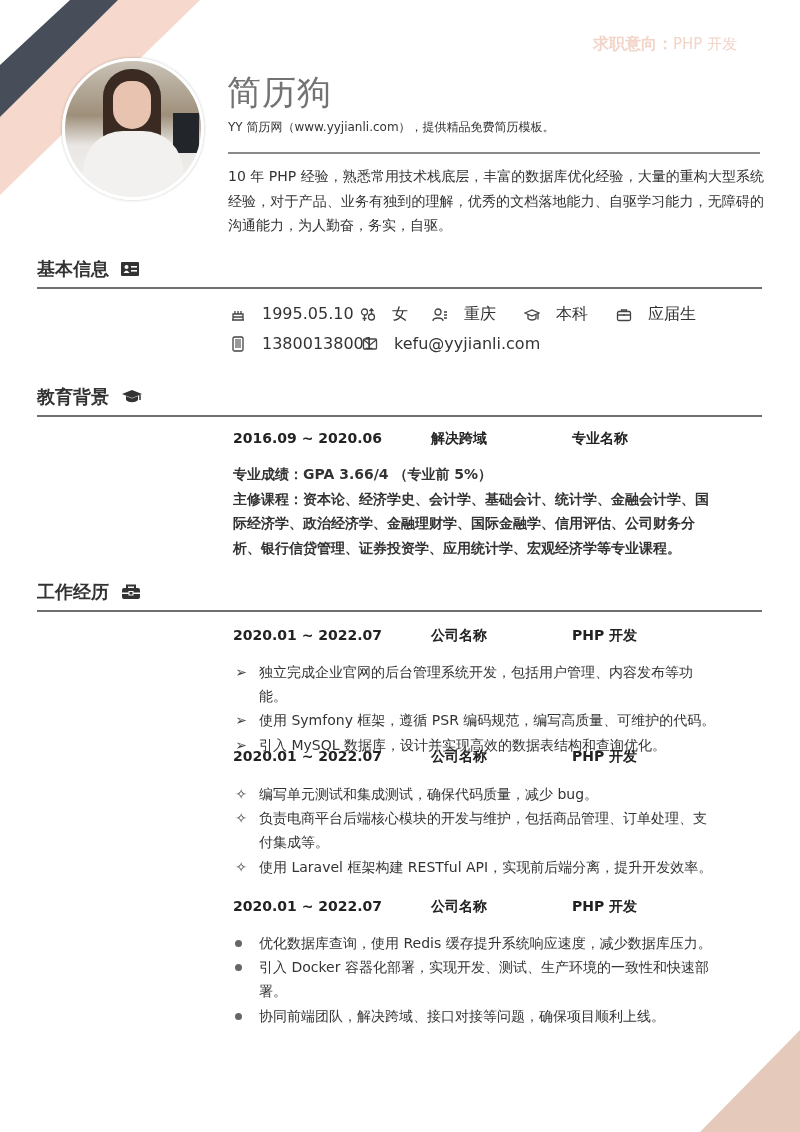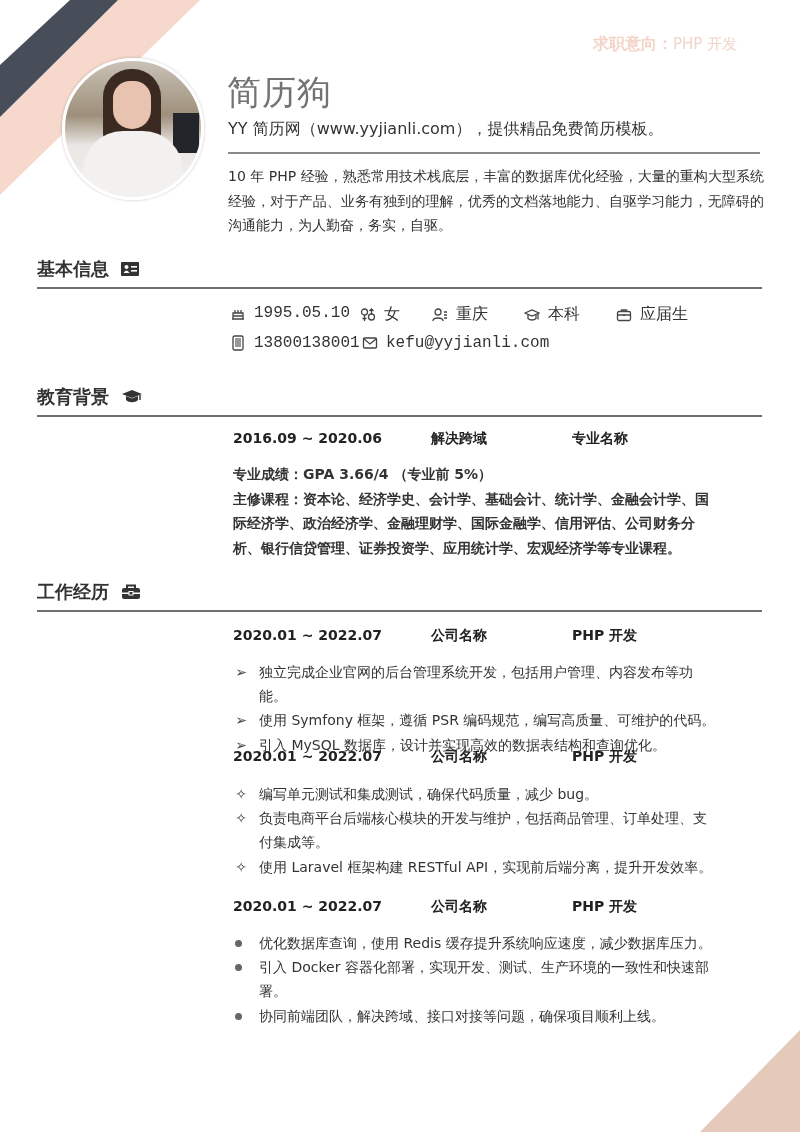--- a/index.html
+++ b/index.html
@@ -10,27 +10,27 @@
   .job-intent .k{font-weight:bold;}
   .job-intent .v{font-size:15px;}
   .avatar{position:absolute;left:62px;top:58px;width:136px;height:136px;border-radius:50%;
           border:3px solid #fff;box-shadow:0 0 3px rgba(0,0,0,.25);overflow:hidden;
           background:linear-gradient(180deg,#c9c2b6 0%,#9e8f7a 40%,#e9e6e3 62%,#f4f2f0 100%);}
   .avatar .hair{position:absolute;left:38px;top:8px;width:58px;height:78px;border-radius:28px 28px 14px 14px;background:#3a2a22;}
   .avatar .face{position:absolute;left:48px;top:20px;width:38px;height:48px;border-radius:18px 18px 20px 20px;background:#e8c4b0;}
   .avatar .shirt{position:absolute;left:18px;top:70px;width:100px;height:80px;border-radius:40px 40px 0 0;background:#f3f1ef;}
   .avatar .monitor{position:absolute;right:2px;top:52px;width:26px;height:40px;background:#22262b;}
   .name{position:absolute;left:227px;top:70px;font-size:34px;color:#737373;letter-spacing:1px;}
-  .tagline{position:absolute;left:228px;top:119px;font-size:16px;color:#333;}
+  .tagline{position:absolute;left:228px;top:119px;font-size:12px;color:#333;}
   .hr-top{position:absolute;left:228px;top:152px;width:532px;height:2px;background:#8a8a8a;}
   .summary{position:absolute;left:228px;top:164px;width:536px;font-size:14px;line-height:24.5px;color:#333;text-align:justify;}
   .section{position:absolute;left:37px;width:725px;}
   .section .title{font-size:18px;color:#333;font-weight:bold;display:flex;align-items:center;gap:12px;height:26px;}
   .section .rule{height:2px;background:#6f6f6f;margin-top:5px;}
-  .info-item{display:flex;align-items:center;gap:8px;position:absolute;white-space:nowrap;font-family:Liberation Mono, monospace;}
+  .info-item{display:flex;align-items:center;gap:16px;position:absolute;white-space:nowrap;}
   .info-item svg{width:16px;height:16px;}
   .entry-head{position:absolute;left:233px;font-size:14px;font-weight:bold;color:#222;height:20px;width:500px;}
   .entry-head span{position:absolute;top:0;white-space:nowrap;}
   .edu-text{position:absolute;left:233px;top:462px;width:480px;font-size:14px;line-height:24.5px;color:#333;font-weight:bold;}
   .bullets{position:absolute;left:233px;width:485px;margin:0;padding:0;list-style:none;font-size:14px;line-height:24.2px;color:#333;}
   .bullets li{position:relative;padding-left:26px;}
   .bullets li .mk{position:absolute;left:0;top:0;width:16px;text-align:center;color:#444;}
   .bullets li .dot{position:absolute;left:2px;top:9px;width:7px;height:7px;border-radius:50%;background:#666;}
 </style>
 </head>

